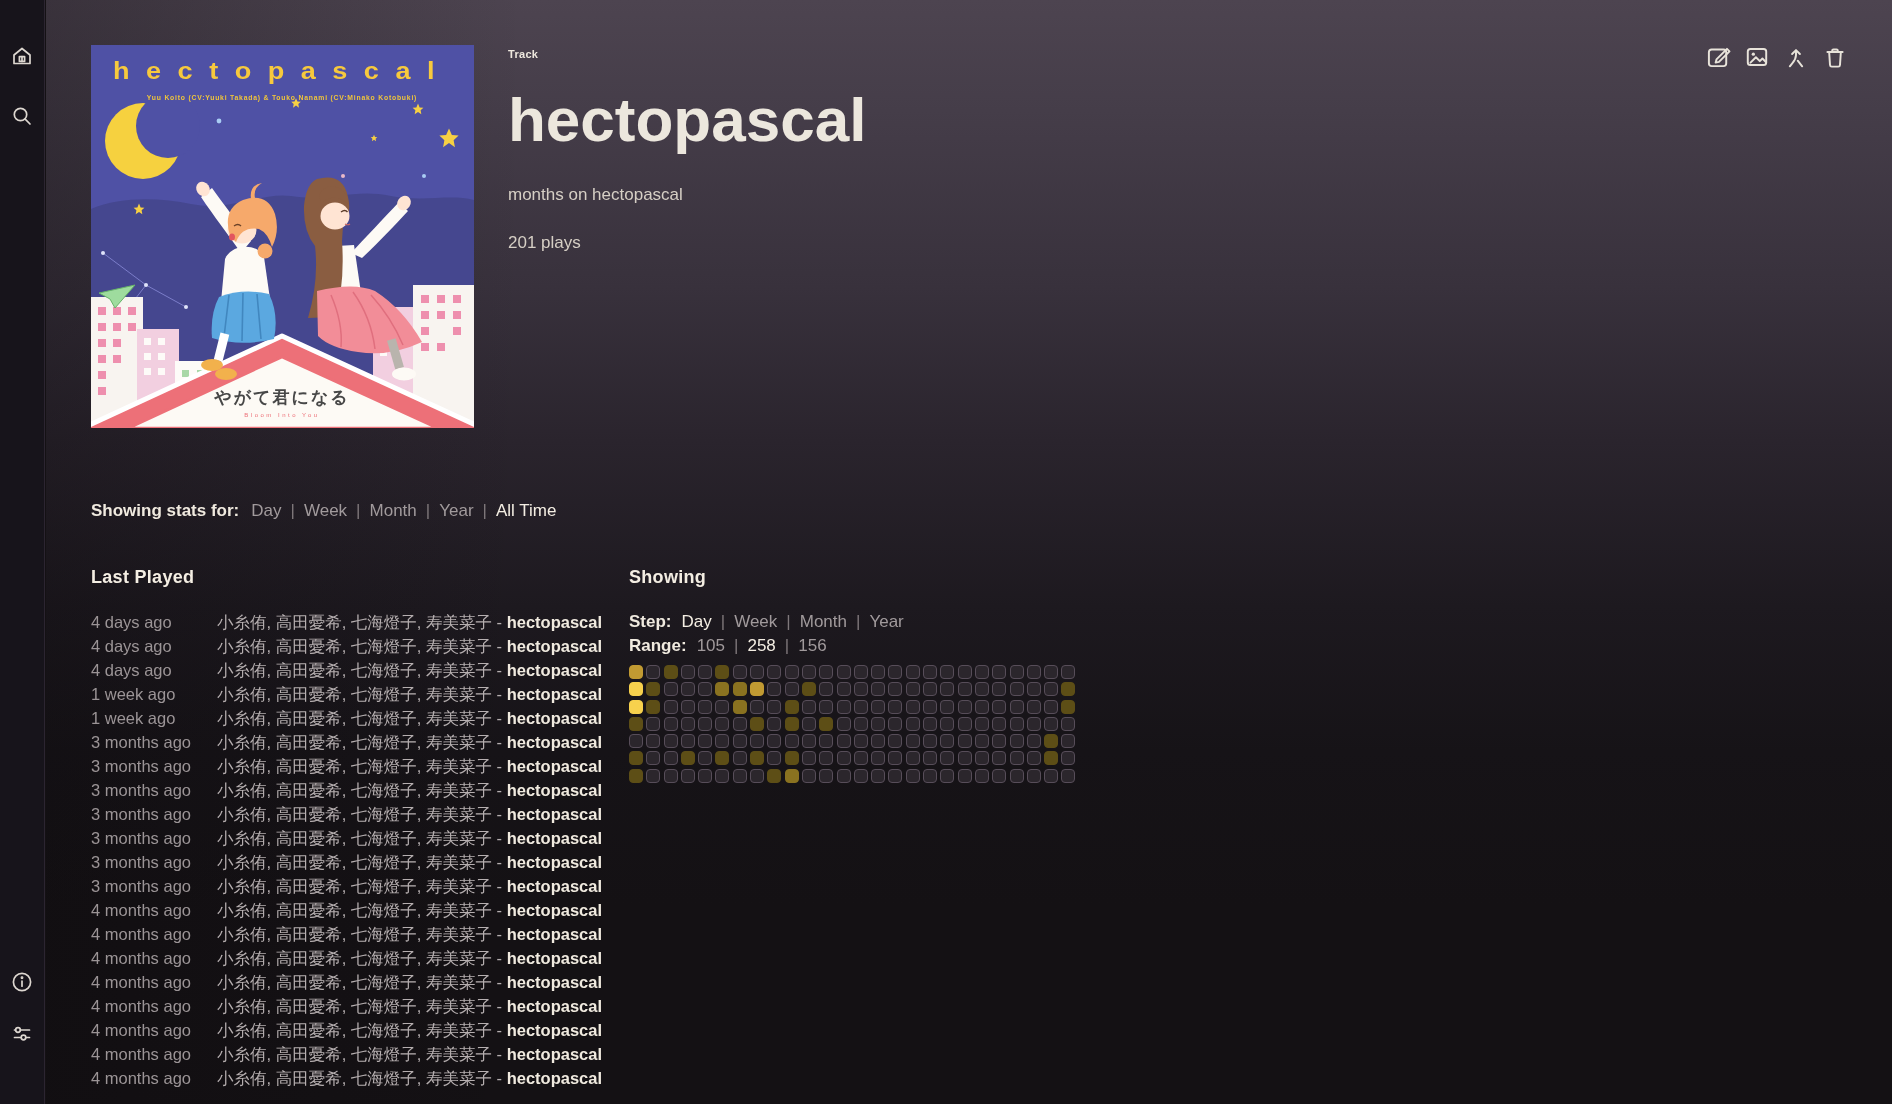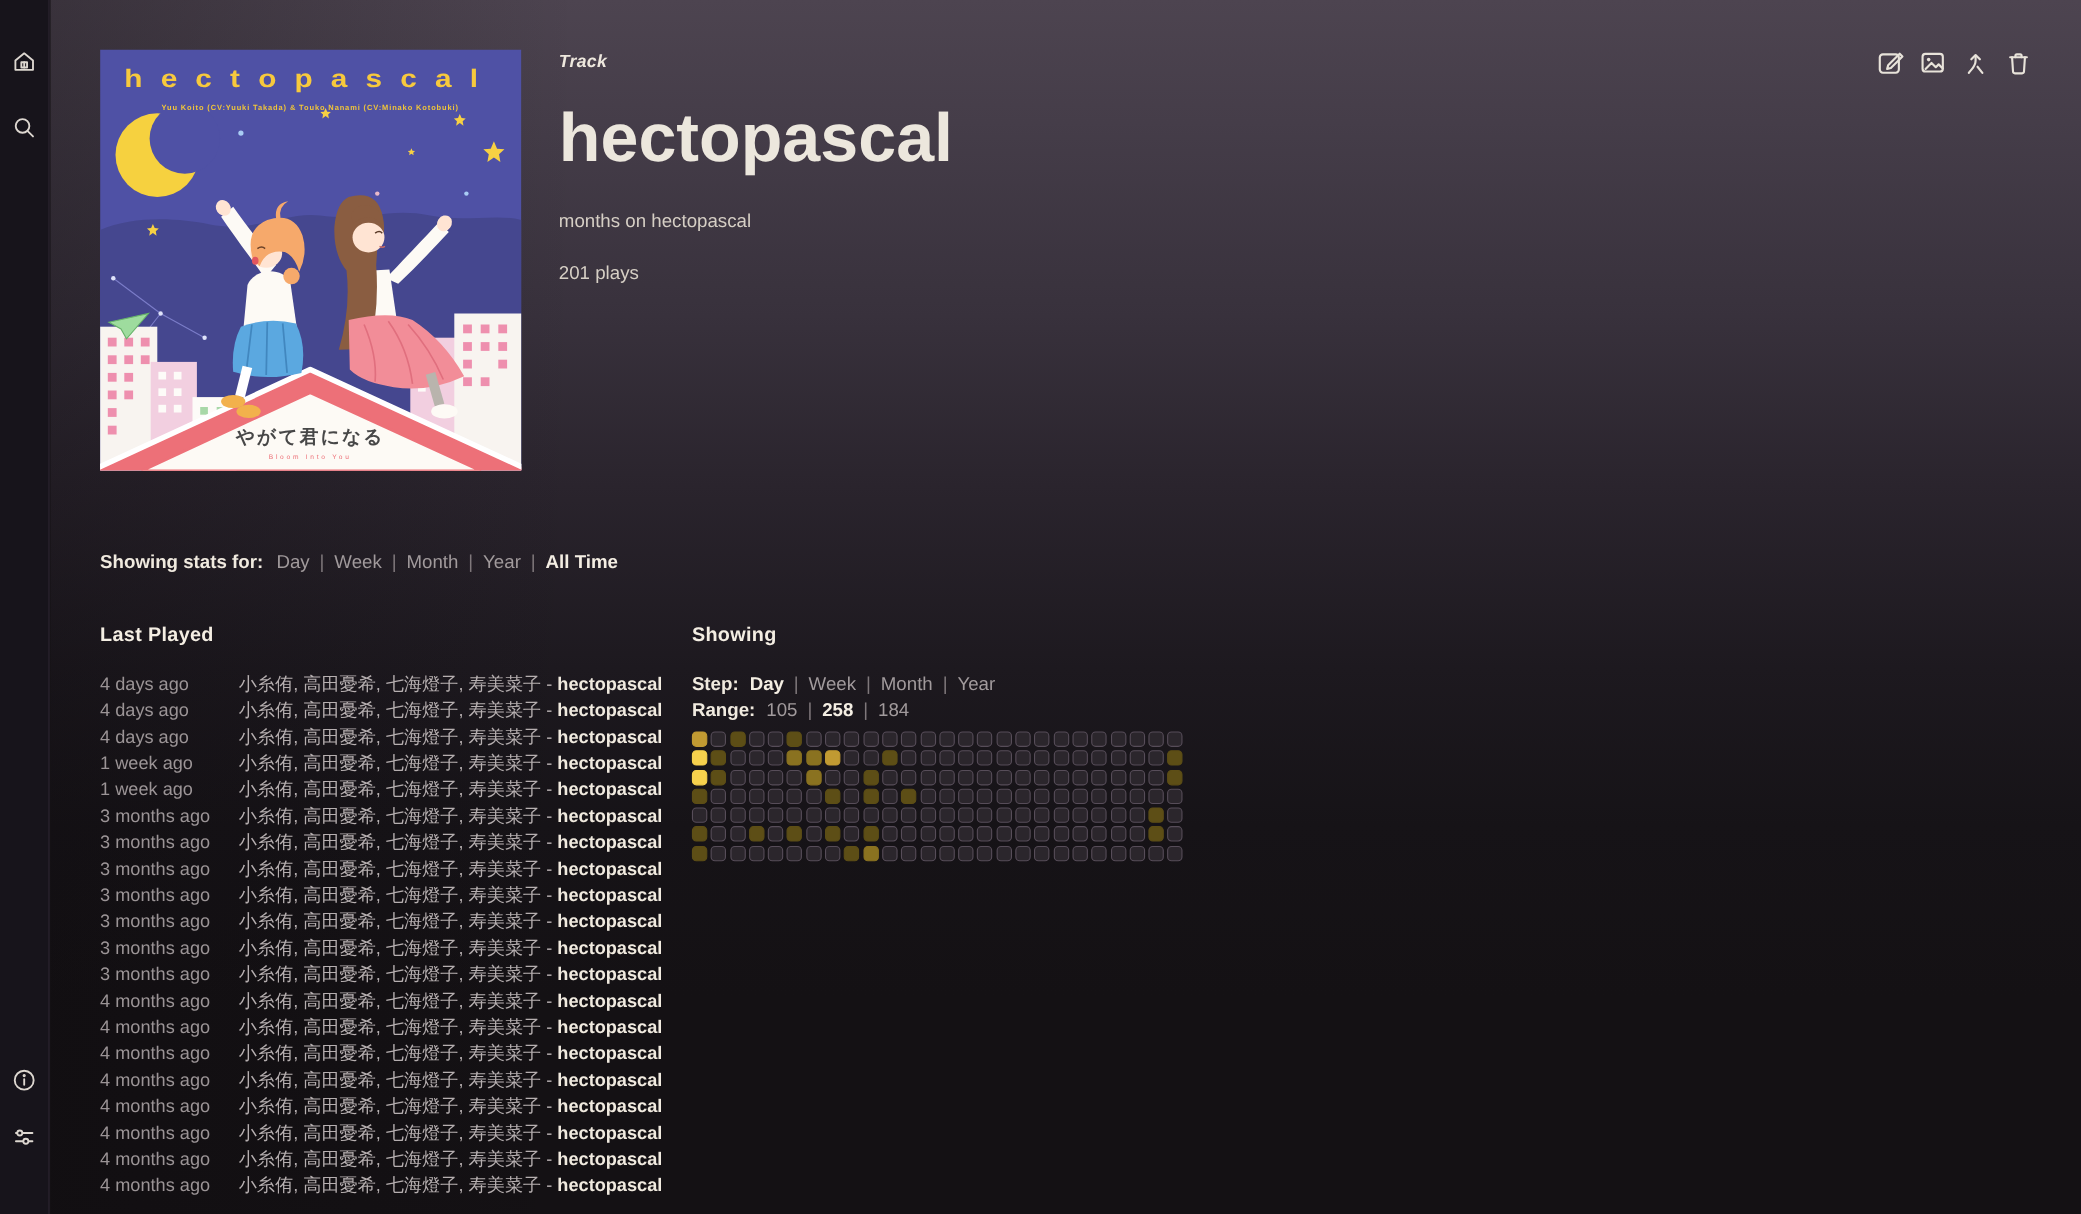--- a/index.html
+++ b/index.html
@@ -28,31 +28,31 @@
 
   
   .actions { position:absolute; top:44px; right:44px; display:flex; gap:13px; z-index:5; }
   .actions .icn { width:26px; height:26px; color:#e8e3da; cursor:pointer; }
   .actions svg { stroke-width:1.8; }
 
   
   .hero { display:flex; padding-top:45px; }
   .album { width:383px; height:383px; flex:none; }
   .hero-info { margin-left:34px; padding-top:3px; }
-  .type-label { font-size:16px; font-weight:bold; color:#eee8de; letter-spacing:.3px;font-style:italic; }
+  .type-label { font-size:11px; font-weight:bold; color:#eee8de; letter-spacing:.3px; }
   .page-title { font-size:62px; font-weight:bold; color:#ece7dd; margin-top:27px; line-height:1.05; }
   .appears { margin-top:33px; font-size:17px; color:#d6cfc5; }
   .appears a { color:#d6cfc5; text-decoration:none; cursor:pointer; }
   .plays { margin-top:28px; font-size:17px; color:#d6cfc5; }
 
   
   .stats-row { margin-top:73px; font-size:17px; display:flex; align-items:center; }
   .stats-row .lbl { font-weight:bold; color:#f0eadf; margin-right:12px; }
   .opt { color:#a19a9c; text-decoration:none; cursor:pointer; }
-  .opt.sel { color:#f4eee3; font-weight:700; }
+  .opt.sel { color:#f4eee3; font-weight:400; }
   .sep { color:#7f787b; margin:0 9px; }
 
   
   .columns { display:flex; margin-top:46px; }
   .col-left { width:462px; margin-right:76px; flex:none; }
   h2.sect { font-size:18px; font-weight:bold; color:#f4eee3; margin-bottom:22px; letter-spacing:.3px; }
 
   .play-row { display:grid; grid-template-columns:98px 1fr; line-height:24px;
               font-size:16.5px; white-space:nowrap;gap:28px; }
   .play-row .time { color:#9b9496; }
@@ -380,21 +380,21 @@
       </div>
 
       <div class="col-right">
         <h2 class="sect">Showing</h2>
         <div class="act-line">
           <span class="lbl">Step:</span>
           <span id="step-options"><a class="opt sel">Day</a><span class="sep">|</span><a class="opt">Week</a><span class="sep">|</span><a class="opt">Month</a><span class="sep">|</span><a class="opt">Year</a></span>
         </div>
         <div class="act-line">
           <span class="lbl">Range:</span>
-          <span id="range-options"><a class="opt">105</a><span class="sep">|</span><a class="opt sel">258</a><span class="sep">|</span><a class="opt">184</a></span>
+          <span id="range-options"><a class="opt">105</a><span class="sep">|</span><a class="opt sel">258</a><span class="sep">|</span><a class="opt">156</a></span>
         </div>
         <div class="heatmap" id="heatmap">
             <div class="hm-cell" style="background: rgb(193, 154, 50); border-color: rgb(193, 154, 50);"></div>
             <div class="hm-cell"></div>
             <div class="hm-cell" style="background: rgb(93, 78, 22); border-color: rgb(93, 78, 22);"></div>
             <div class="hm-cell"></div>
             <div class="hm-cell"></div>
             <div class="hm-cell" style="background: rgb(93, 78, 22); border-color: rgb(93, 78, 22);"></div>
             <div class="hm-cell"></div>
             <div class="hm-cell"></div>

